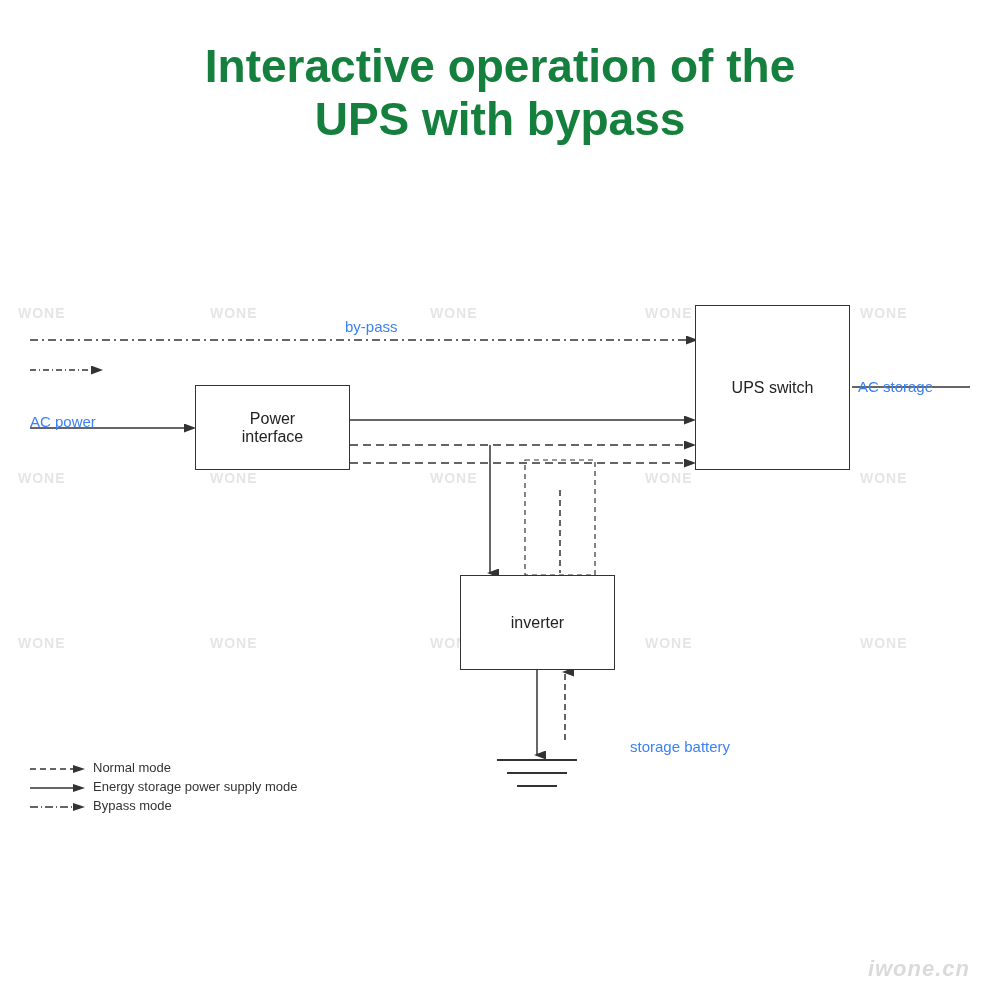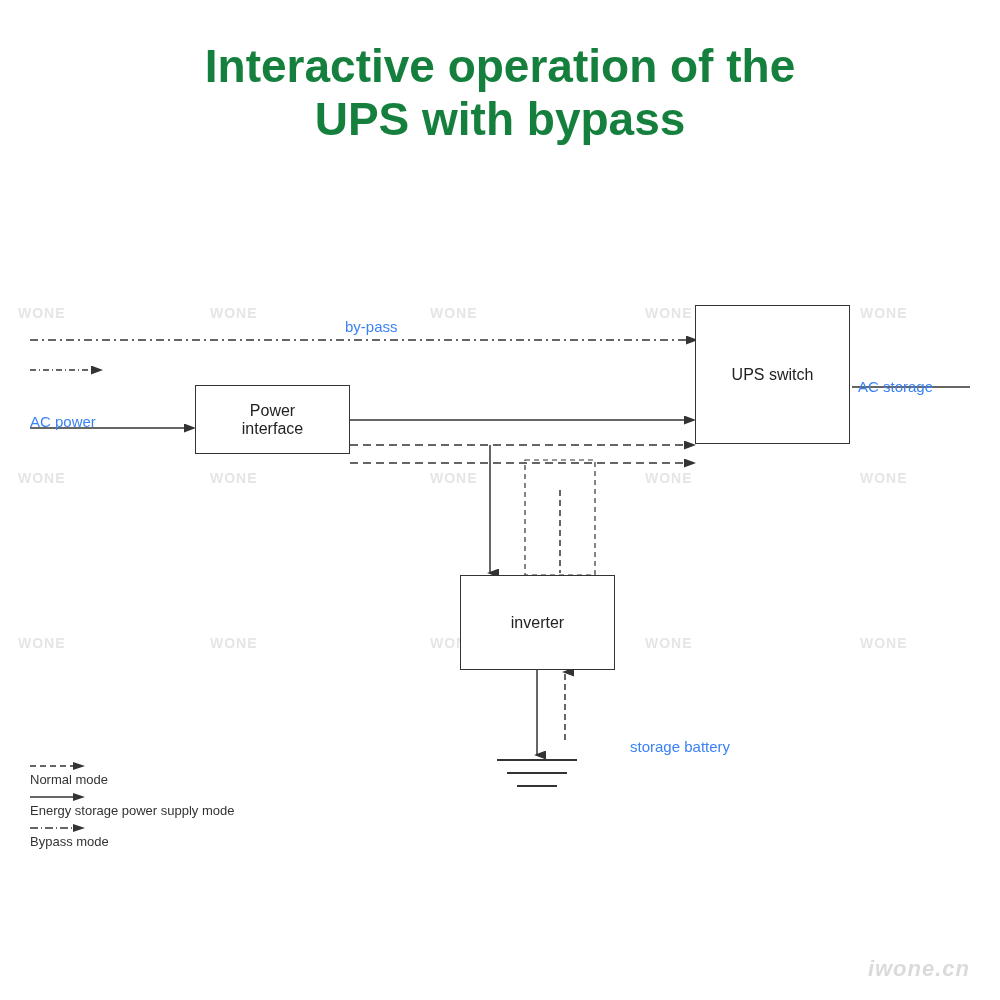--- a/index.html
+++ b/index.html
@@ -54,29 +54,29 @@
       text-align: center;
       font-size: 16px;
       color: #222;
     }
 
     
     .power-interface-box {
       left: 195px;
       top: 155px;
       width: 155px;
-      height: 69px;
+      height: 85px;
     }
 
     
     .ups-switch-box {
       left: 695px;
       top: 75px;
       width: 155px;
-      height: 139px;
+      height: 165px;
     }
 
     
     .inverter-box {
       left: 460px;
       top: 345px;
       width: 155px;
       height: 95px;
     }
 
@@ -100,23 +100,22 @@
     
     .legend {
       position: absolute;
       top: 530px;
       left: 30px;
       font-size: 13px;
       color: #333;
     }
     .legend-item {
       display: flex;
-      align-items: flex-start;
+      align-items: flex-end;
       margin-bottom: 4px;
-      flex-direction: column;
     }
     .legend-line {
       width: 55px;
       height: 12px;
       margin-right: 8px;
       position: relative;
       flex-shrink: 0;
     }
 
     

